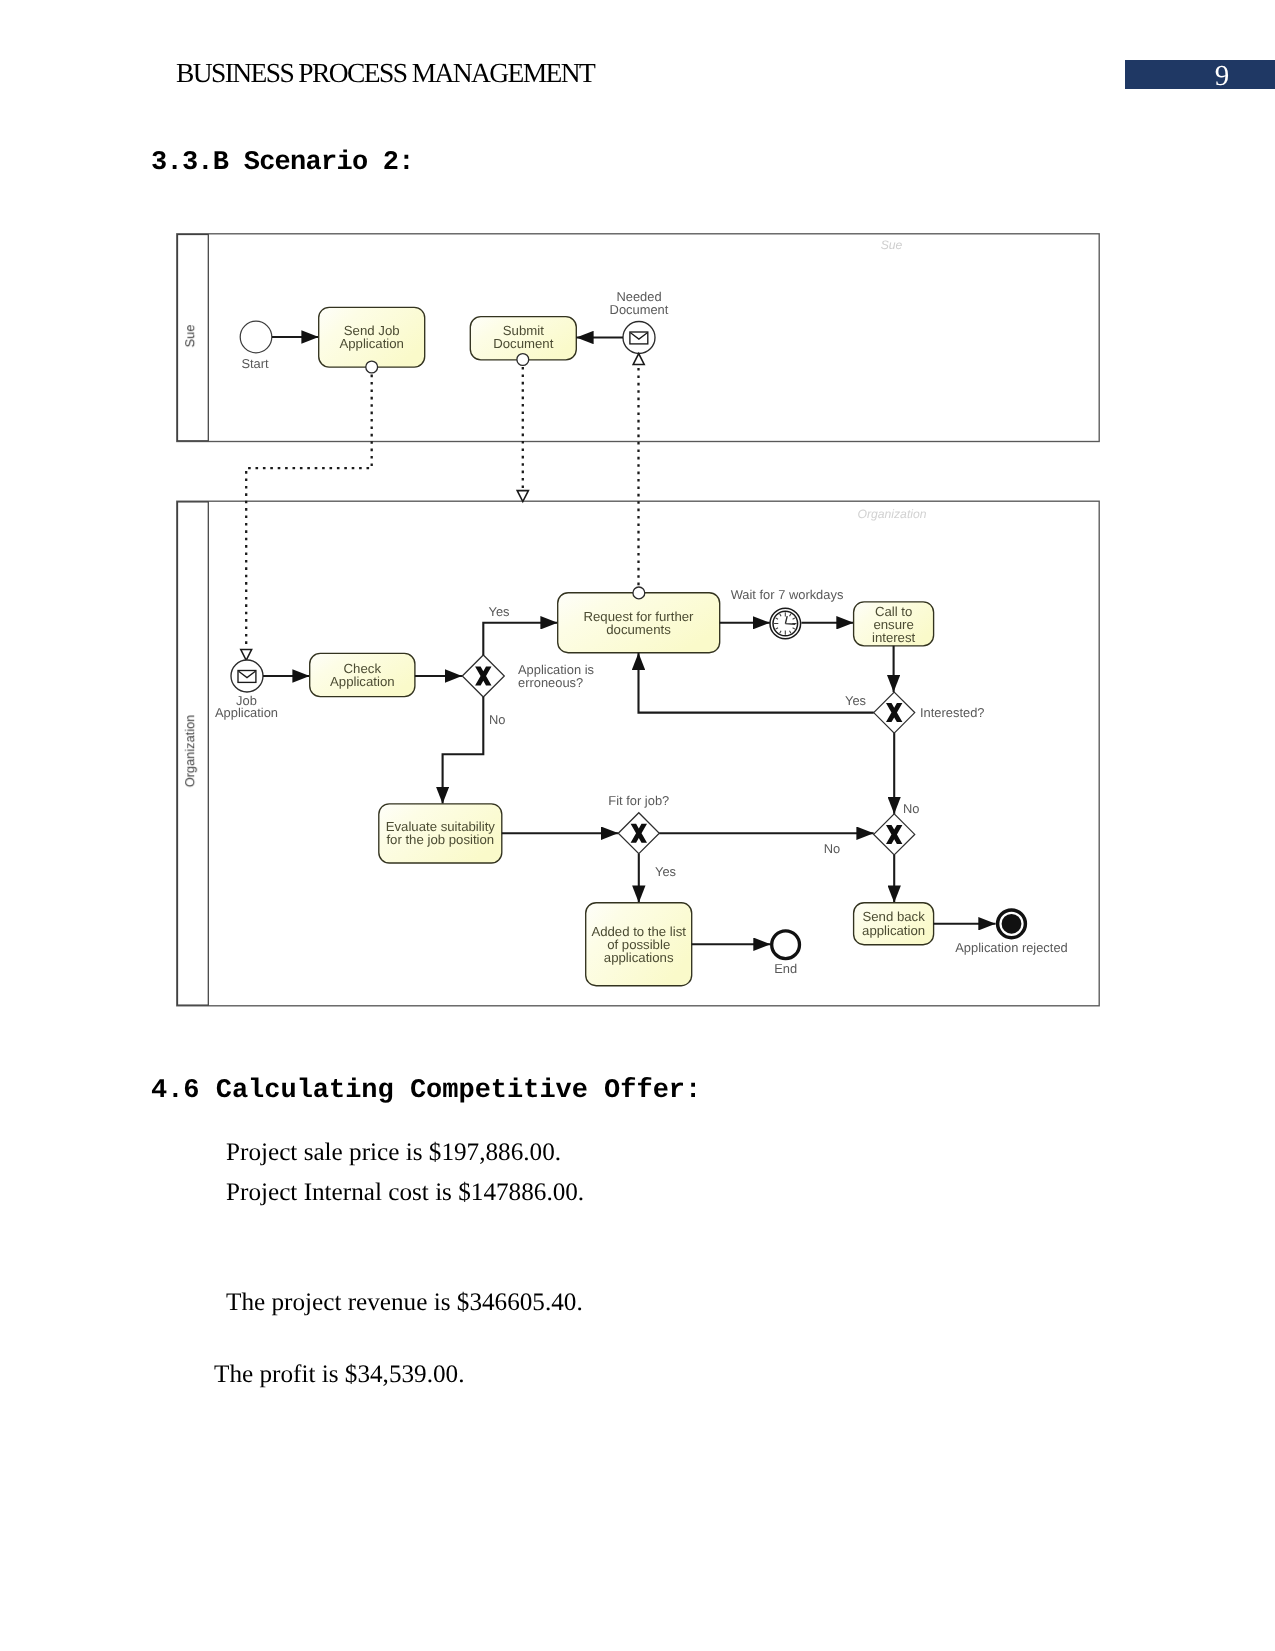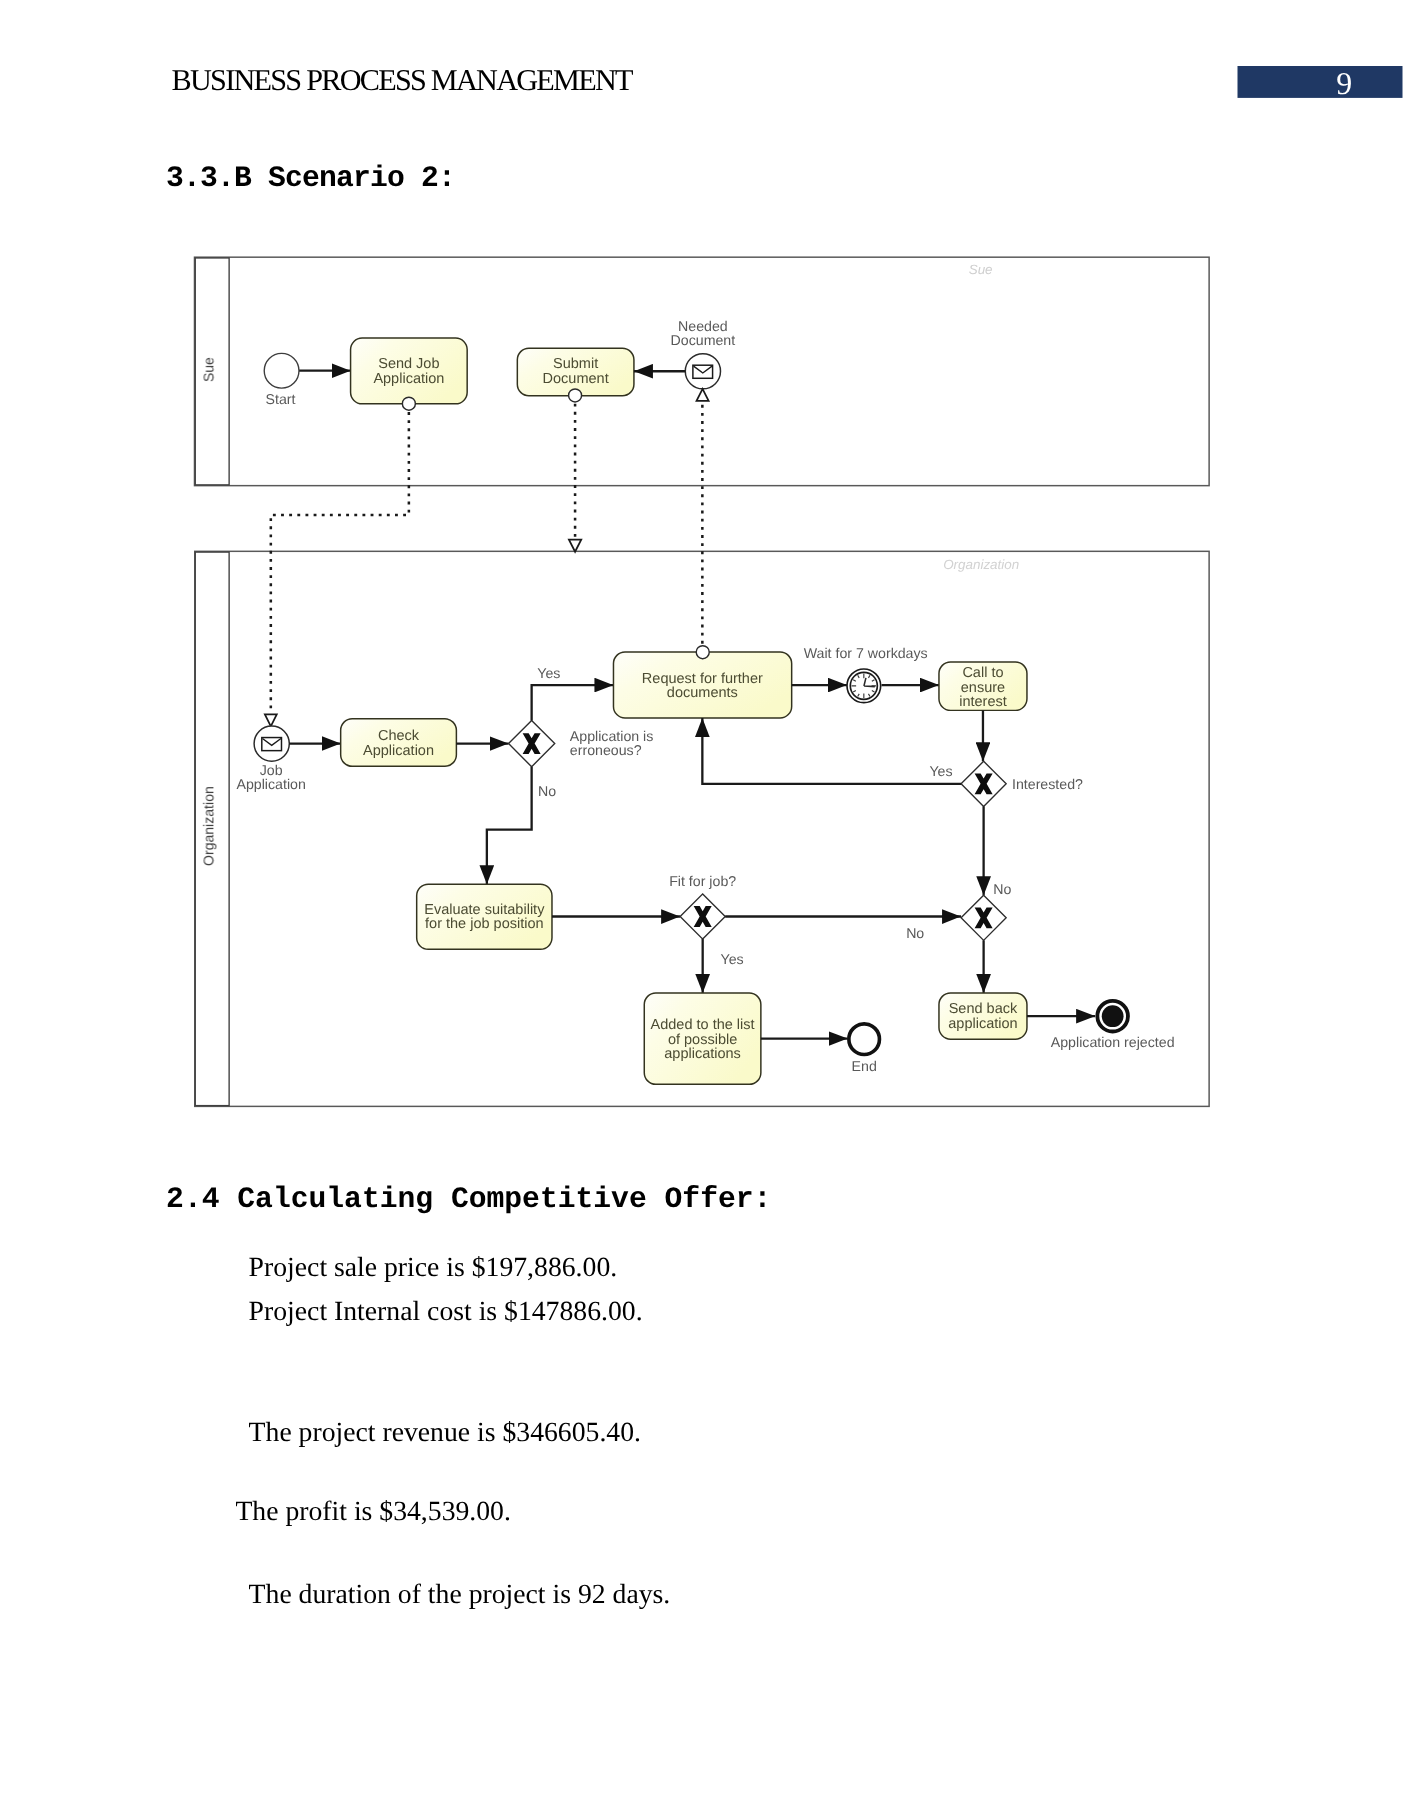--- a/index.html
+++ b/index.html
@@ -1,19 +1,19 @@
 <!DOCTYPE html>
 <html><head>
 <meta charset="utf-8">
 <style>
   html,body{margin:0;padding:0;}
   body{width:1275px;height:1651px;background:#ffffff;font-family:"Liberation Serif",serif;position:relative;overflow:hidden;}
   .page{position:absolute;left:0;top:0;width:1275px;height:1651px;transform:translateZ(0);}
   *{-webkit-font-smoothing:antialiased;text-rendering:geometricPrecision;}
-  #hdr-title{position:absolute;left:156px;top:57px;font-size:27.5px;color:#000;letter-spacing:-1.6px;white-space:nowrap;}
+  #hdr-title{position:absolute;left:176px;top:57px;font-size:27.5px;color:#000;letter-spacing:-1.6px;white-space:nowrap;}
   #pg-badge{position:absolute;left:1125px;top:60px;width:150px;height:29px;background:#1F3864;}
   #pg-num{position:absolute;left:1126.5px;top:62px;width:191px;height:29px;line-height:29px;text-align:center;color:#ffffff;font-size:29px;}
   .h2{position:absolute;font-weight:bold;font-size:27px;color:#000;white-space:nowrap;font-family:Liberation Mono, monospace;}
   .para{position:absolute;font-size:25.2px;color:#000;white-space:nowrap;}
   #diagram{position:absolute;left:0;top:0;transform:translateZ(0);}
   svg text{white-space:pre;paint-order:stroke;}
 </style>
 </head>
 <body>
 
@@ -171,19 +171,18 @@
 <text x="893.6" y="921.3" text-anchor="middle" font-family="Liberation Sans, sans-serif" font-size="13.2" fill="#4c4c33"><tspan x="893.6" dy="0">Send back</tspan><tspan x="893.6" dy="13.2">application</tspan></text>
 </g>
 <line x1="933.6" y1="923.8" x2="995.6" y2="923.8" stroke="#1a1a1a" stroke-width="2.1" marker-end="url(#arrow)"></line>
 <g>
 <circle cx="1011.5" cy="923.8" r="13.9" fill="#ffffff" stroke="#111111" stroke-width="3.5"></circle>
 <circle cx="1011.5" cy="923.8" r="9.9" fill="#111111"></circle>
 <text x="1011.5" y="951.5" text-anchor="middle" font-family="Liberation Sans, sans-serif" font-size="12.9" fill="#595959"><tspan x="1011.5" dy="0">Application rejected</tspan></text>
 </g>
 </svg>
 
-  <div class="h2" style="left:151px;top:1076px;letter-spacing:-0.02px">2.4 Calculating Competitive Offer:</div>
+  <div class="h2" style="left:151px;top:1076px;letter-spacing:-0.02px">4.6 Calculating Competitive Offer:</div>
   <div class="para" style="left:226px;top:1139px">Project sale price is $197,886.00.</div>
   <div class="para" style="left:226px;top:1179px">Project Internal cost is $147886.00.</div>
   <div class="para" style="left:226px;top:1289px">The project revenue is $346605.40.</div>
   <div class="para" style="left:214px;top:1361px">The profit is $34,539.00.</div>
-  <div class="para" style="left:226px;top:1436px">The duration of the project is 92 days.</div>
 </div>
 
 </body></html>

